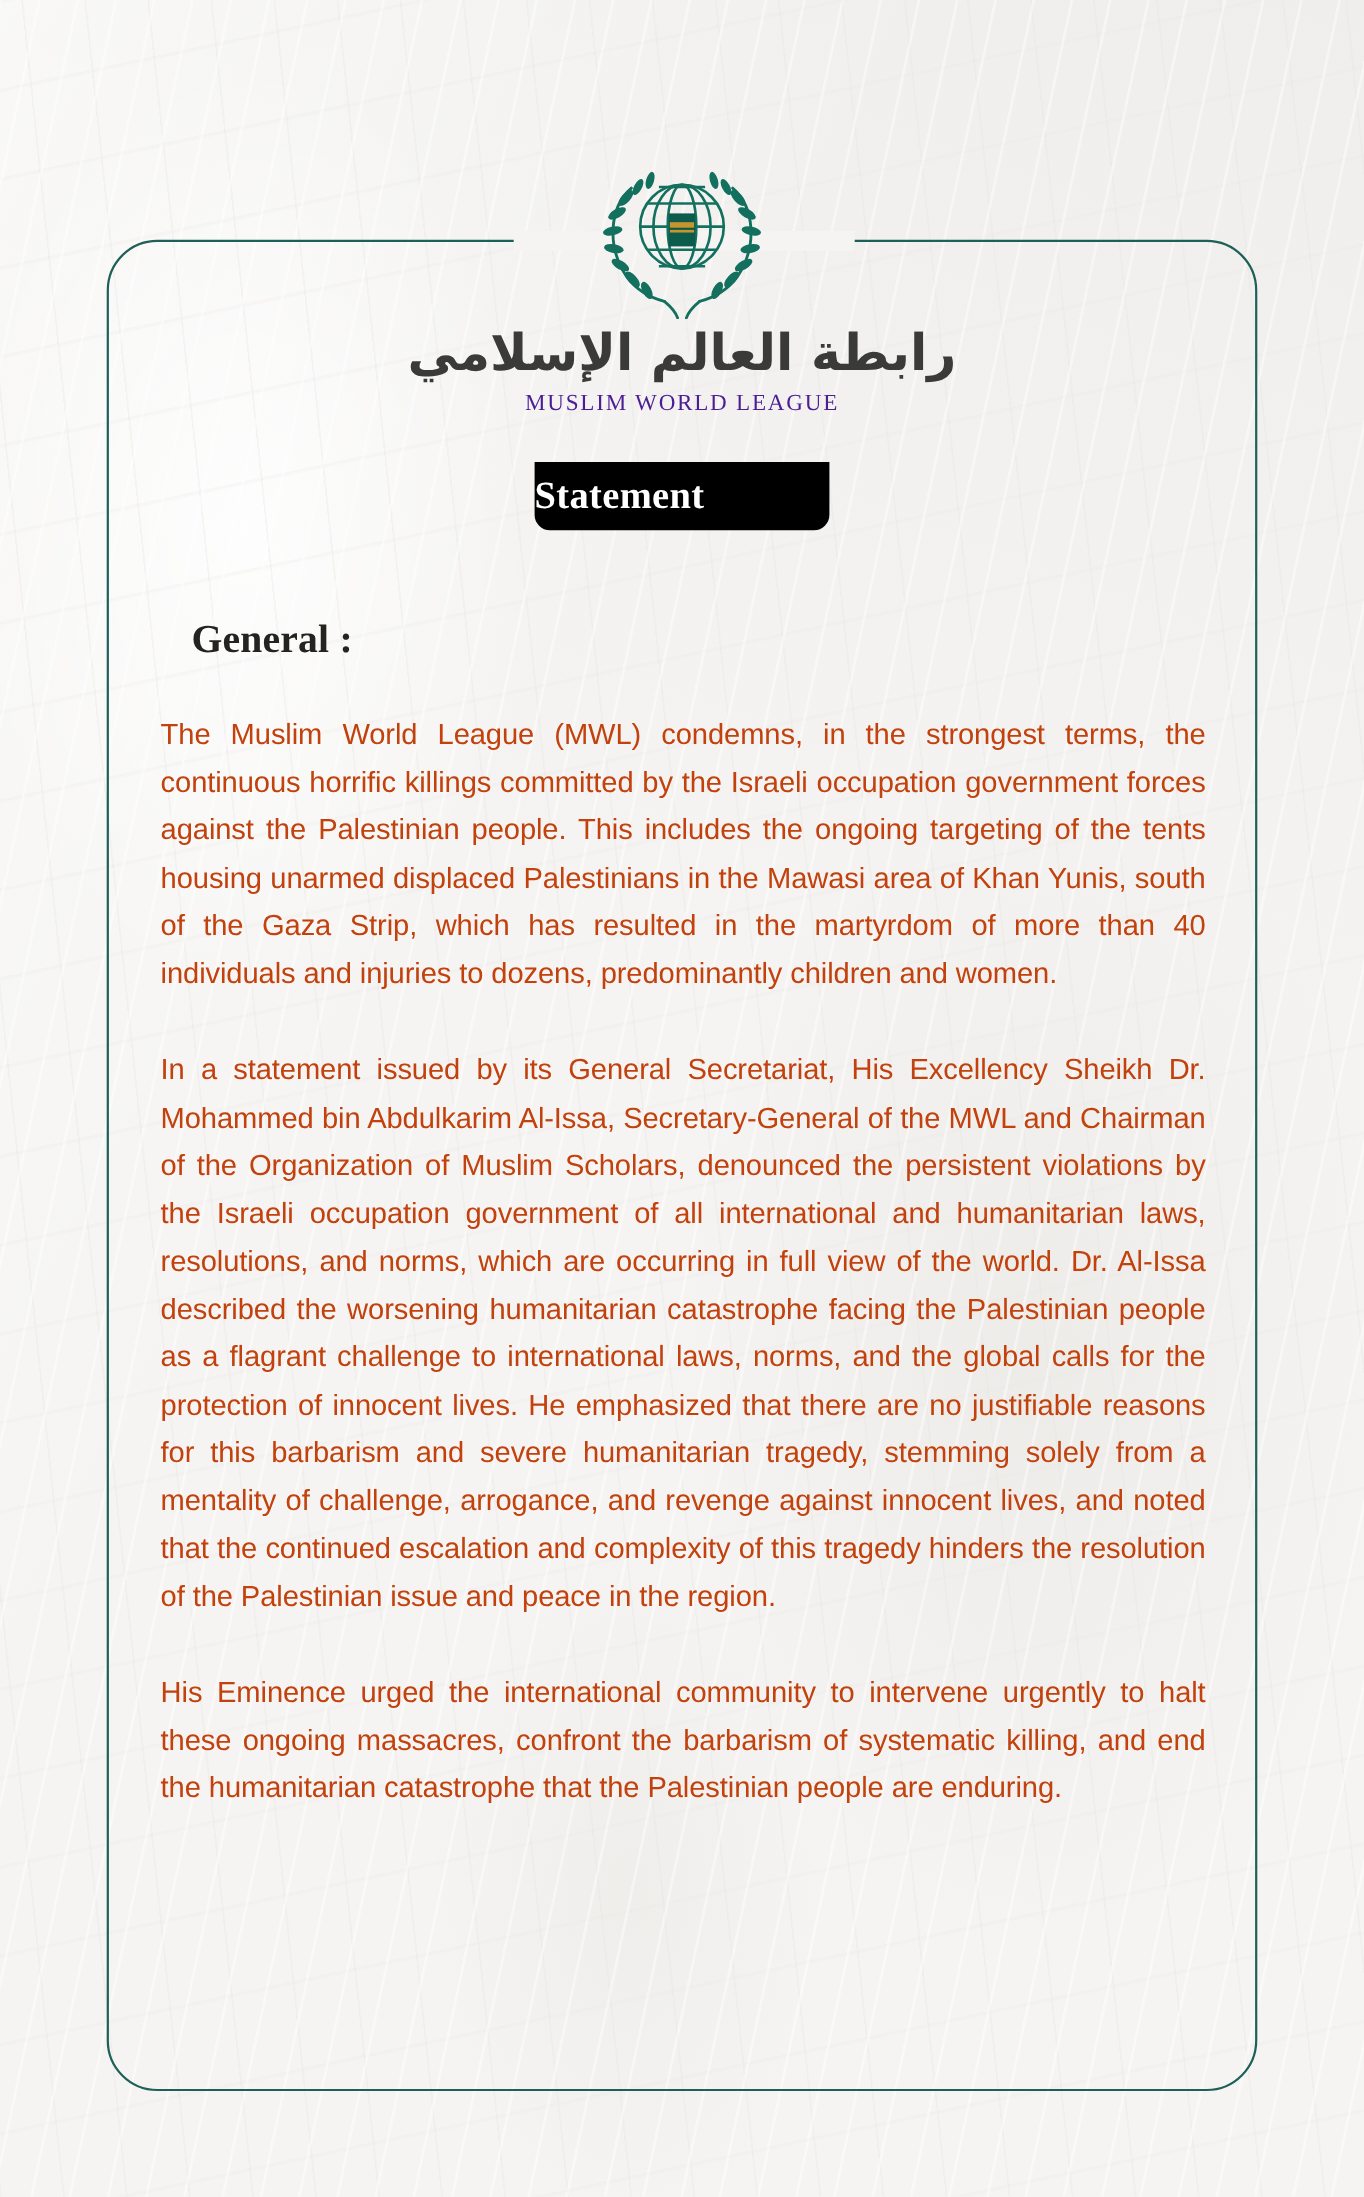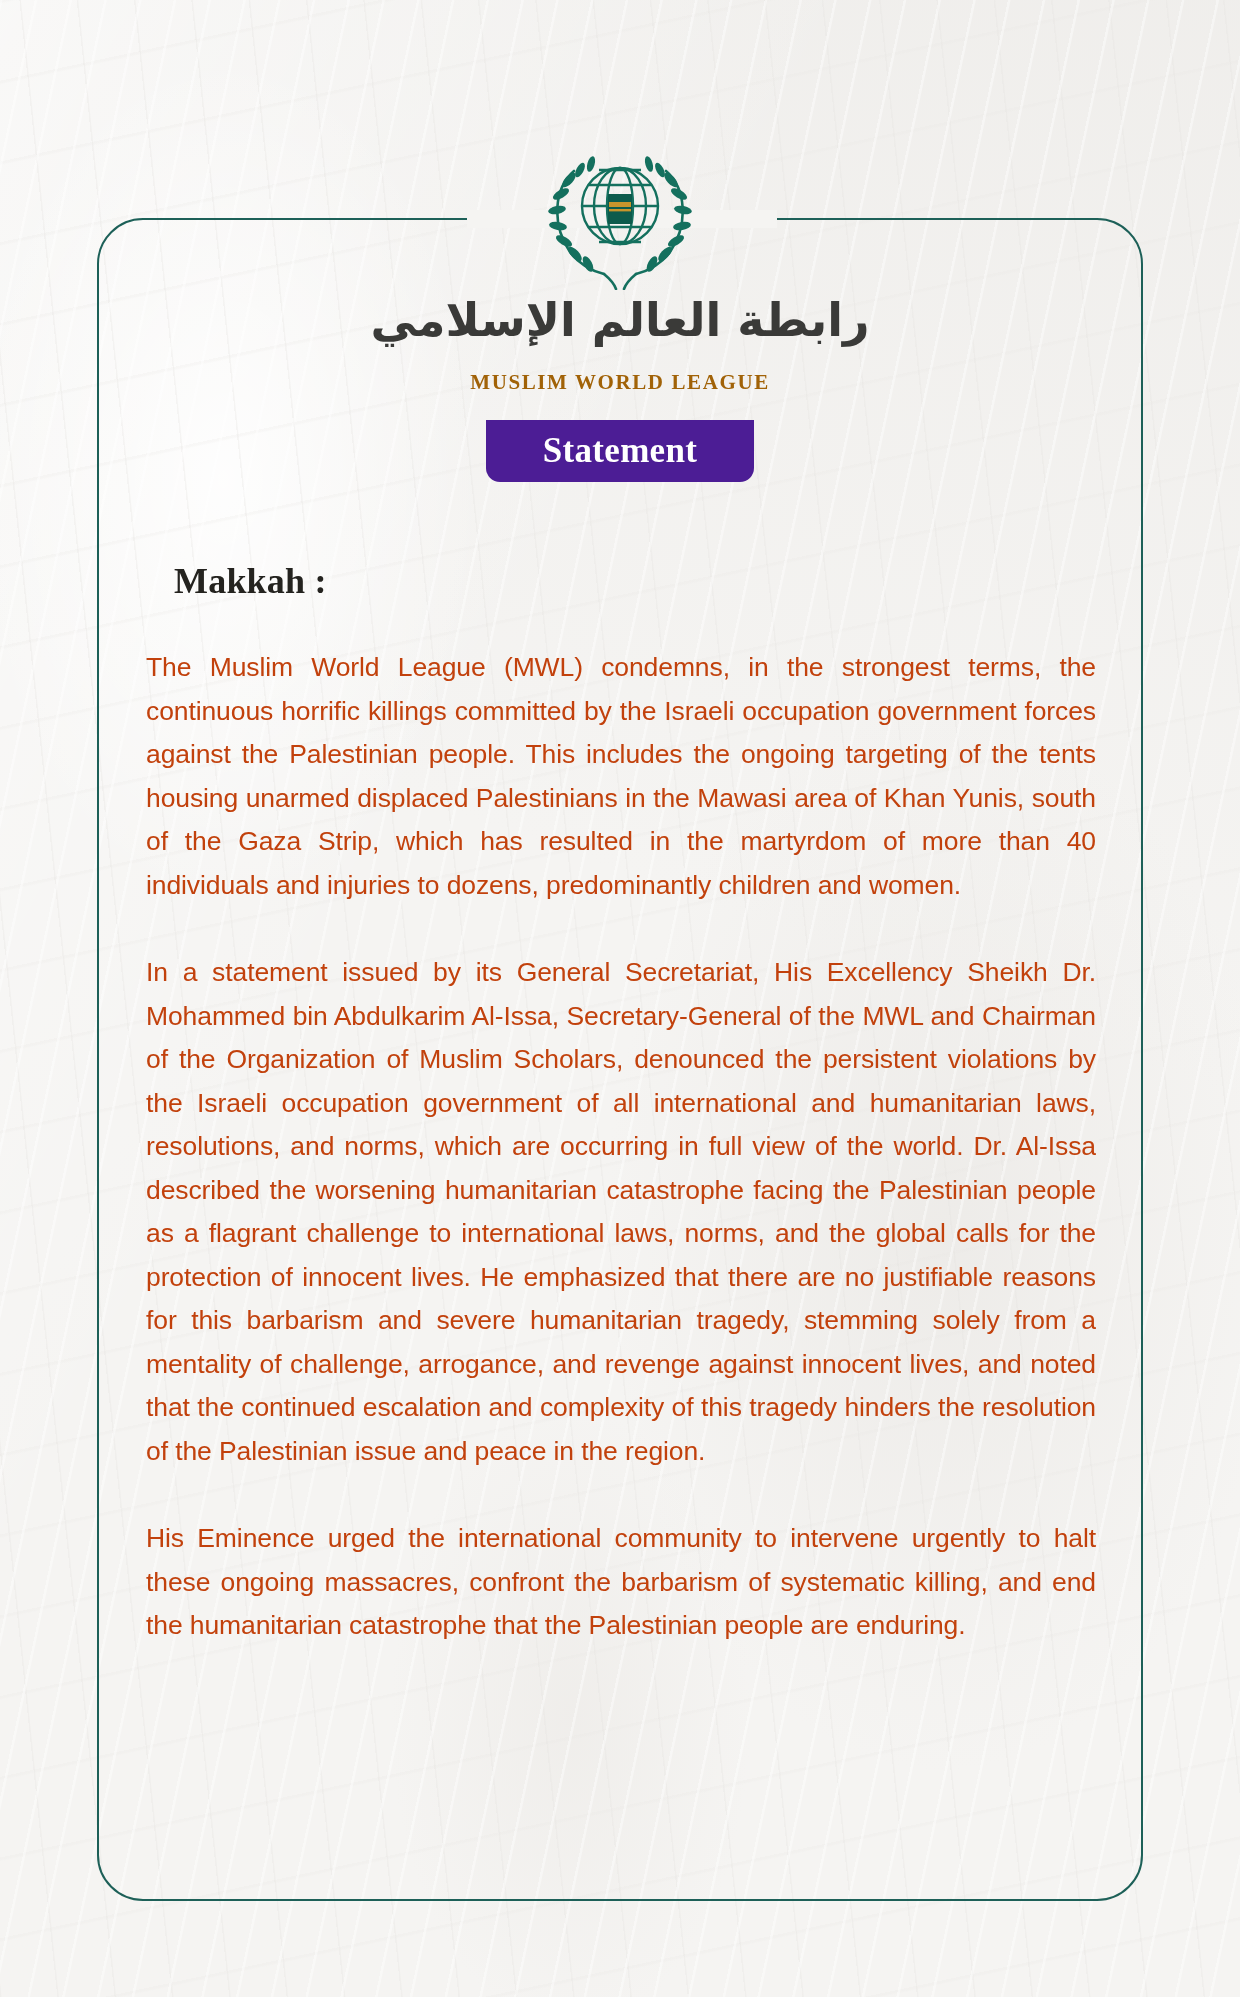--- a/index.html
+++ b/index.html
@@ -100,44 +100,44 @@
   .arabic-mark {
     font-family: "DejaVu Sans", sans-serif;
     font-size: 46px;
     line-height: 1.25;
     color: #3a3a38;
     direction: rtl;
     letter-spacing: 0px;
     font-weight: 700;
   }
   .latin-mark {
-    margin-top: 20px;
+    margin-top: 4px;
     font-family: "Liberation Serif", serif;
     font-size: 21px;
-    font-weight: 700;
+    font-weight: 400;
     letter-spacing: 1.6px;
-    color: #a16207;
+    color: #4c1d95;
   }
 
   .badge {
     position: absolute;
     left: 50%;
     top: 420px;
     transform: translateX(-50%);
-    background: #4c1d95;
+    background: #000000;
     color: #ffffff;
     width: 268px;
     height: 62px;
     line-height: 62px;
     border-radius: 0 0 14px 14px;
     font-family: "Liberation Serif", serif;
     font-size: 35px;
     font-weight: 700;
     letter-spacing: 0.3px;
-    text-align: center;
+    text-align: left;
   }
 
   
   .content {
     position: absolute;
     left: 146px;
     top: 560px;
     width: 950px;
   }
   .dateline {
@@ -234,21 +234,21 @@
 
     <div class="wordmark">
       <div class="arabic-mark">رابطة العالم الإسلامي</div>
       <div class="latin-mark">MUSLIM WORLD LEAGUE</div>
     </div>
 
     <div class="badge">Statement</div>
   </div>
 
   <div class="content">
-    <div class="dateline">Makkah :</div>
+    <div class="dateline">General :</div>
 
     <p class="para">The Muslim World League (MWL) condemns, in the strongest terms, the continuous horrific killings committed by the Israeli occupation government forces against the Palestinian people. This includes the ongoing targeting of the tents housing unarmed displaced Palestinians in the Mawasi area of Khan Yunis, south of the Gaza Strip, which has resulted in the martyrdom of more than 40 individuals and injuries to dozens, predominantly children and women.</p>
 
     <p class="para">In a statement issued by its General Secretariat, His Excellency Sheikh Dr. Mohammed bin Abdulkarim Al-Issa, Secretary-General of the MWL and Chairman of the Organization of Muslim Scholars, denounced the persistent violations by the Israeli occupation government of all international and humanitarian laws, resolutions, and norms, which are occurring in full view of the world. Dr. Al-Issa described the worsening humanitarian catastrophe facing the Palestinian people as a flagrant challenge to international laws, norms, and the global calls for the protection of innocent lives. He emphasized that there are no justifiable reasons for this barbarism and severe humanitarian tragedy, stemming solely from a mentality of challenge, arrogance, and revenge against innocent lives, and noted that the continued escalation and complexity of this tragedy hinders the resolution of the Palestinian issue and peace in the region.</p>
 
     <p class="para">His Eminence urged the international community to intervene urgently to halt these ongoing massacres, confront the barbarism of systematic killing, and end the humanitarian catastrophe that the Palestinian people are enduring.</p>
   </div>
 
 </div>
 

